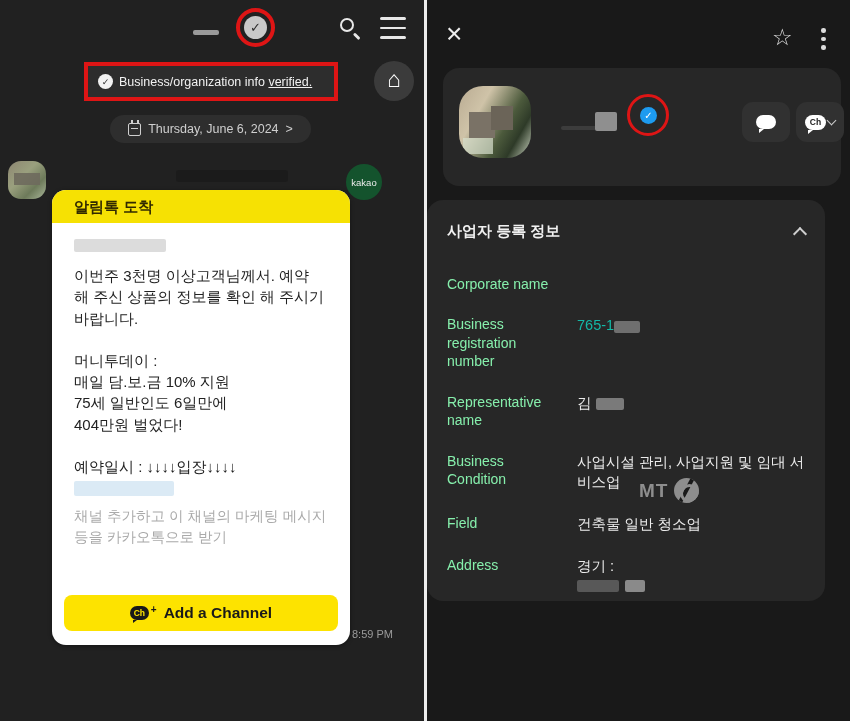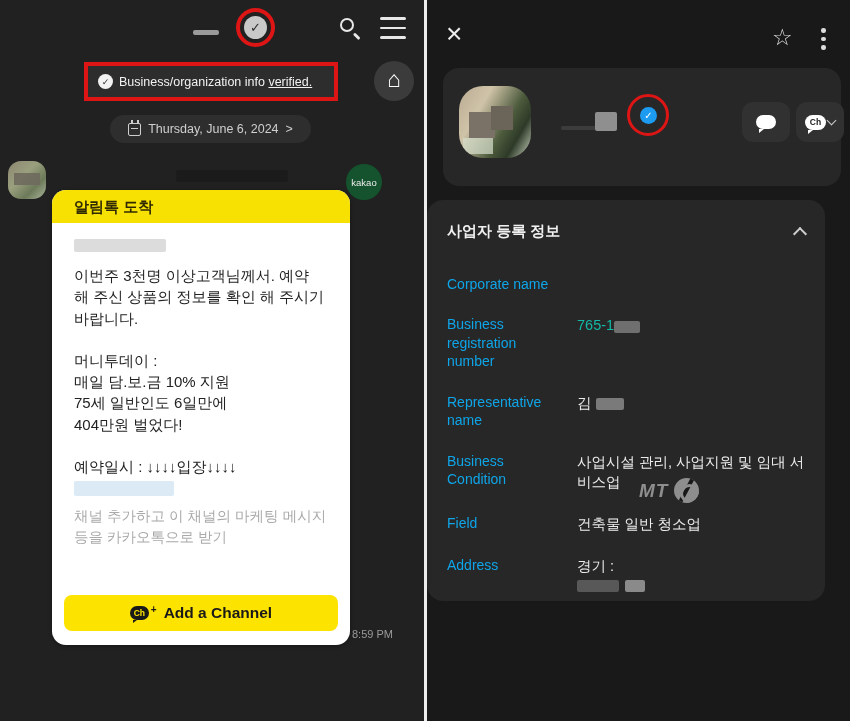--- a/index.html
+++ b/index.html
@@ -85,28 +85,28 @@
   .bubble-ch { position:relative; width:21px; height:15px; background:#fff; border-radius:8px; color:#222; font-size:8.5px; font-weight:bold; display:flex; align-items:center; justify-content:center; }
   .bubble-ch:after { content:""; position:absolute; left:3px; bottom:-4px; border-left:5px solid #fff; border-bottom:4px solid transparent; }
   .chev-dn { width:7px; height:7px; border-right:1.8px solid #cccccc; border-bottom:1.8px solid #cccccc; transform:rotate(45deg); margin-top:-4px; }
 
   .info-card { left:0; top:200px; width:398px; height:401px; padding:22px 20px; }
   .info-head { display:flex; justify-content:space-between; align-items:center; }
   .info-title { color:#f0f0f0; font-size:15px; font-weight:bold; }
   .chev-up { width:10px; height:10px; border-left:2px solid #cfcfcf; border-top:2px solid #cfcfcf; transform:rotate(45deg); margin-top:5px; }
   .field-rows { margin-top:34px; display:flex; flex-direction:column; gap:22px; }
   .frow { display:flex; gap:12px; }
-  .flabel { flex:0 0 118px; color:#0ea5e9; font-size:14px; line-height:1.32; }
+  .flabel { flex:0 0 118px; color:#86efac; font-size:14px; line-height:1.32; }
   .fvalue { flex:1; color:#ececec; font-size:14.5px; line-height:1.38; }
   .val-dim { color:#14b8a6; }
   .blur-chip { display:inline-block; vertical-align:middle; border-radius:2px; }
   .addr-smudge { margin-top:4px; display:flex; gap:6px; align-items:center; }
 
   .watermark { position:absolute; left:212px; top:478px; display:flex; align-items:center; gap:6px; color:#8e8e8e; }
-  .wm-mt { font-size:19px; font-weight:bold; font-style:italic; letter-spacing:1px; }
+  .wm-mt { font-size:19px; font-weight:bold; letter-spacing:1px; }
   .wm-circle { position:relative; width:25px; height:25px; border-radius:50%; background:#8e8e8e; overflow:hidden; }
   .wm-circle:before { content:""; position:absolute; left:10px; top:-3px; width:4px; height:32px; background:#191919; transform:rotate(28deg); }
   .wm-circle:after { content:""; position:absolute; left:6px; top:6px; width:13px; height:13px; border-radius:50%; border:3px solid #8e8e8e; }
   .wm-name { font-size:27px; font-weight:bold; letter-spacing:1px; }
 </style>
 </head>
 <body>
 
 <div id="stage">
 

